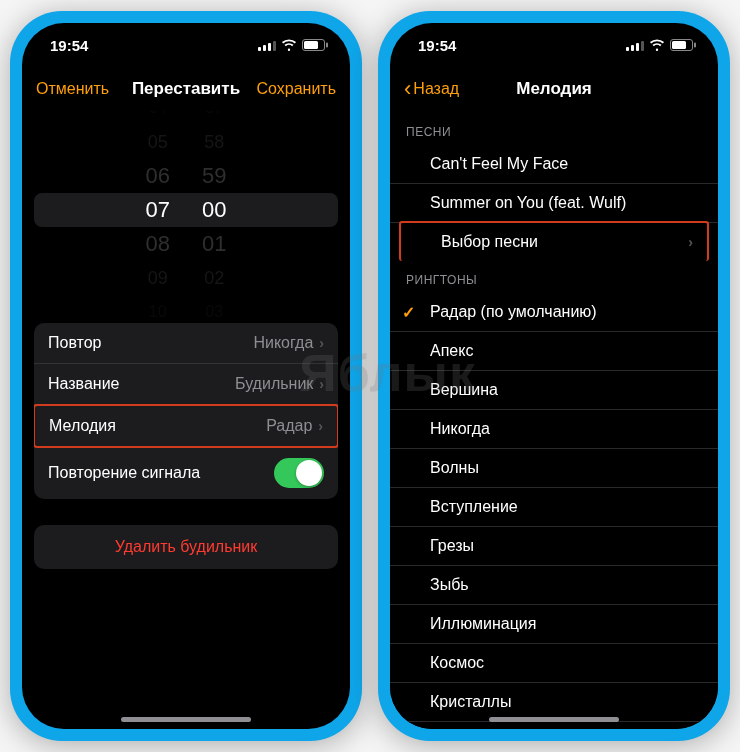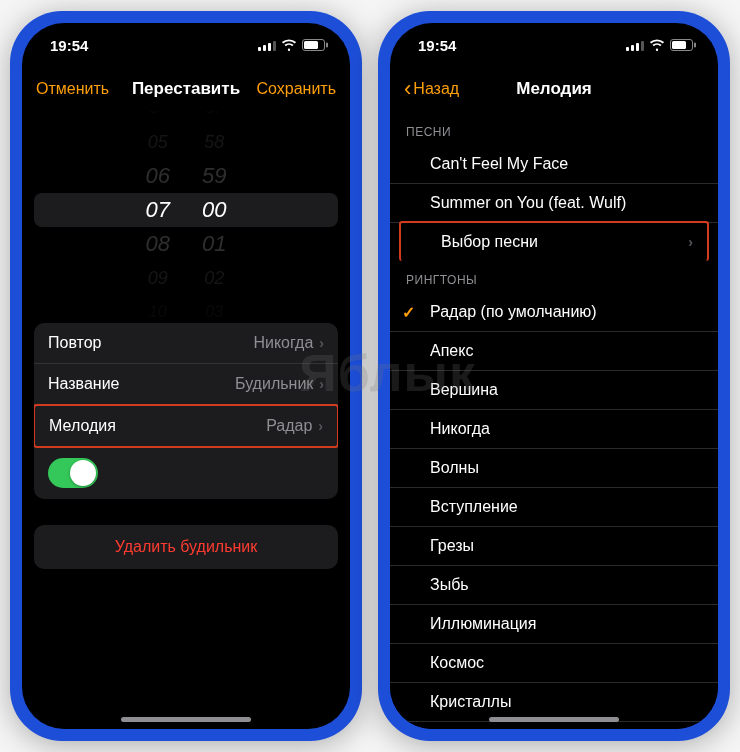--- a/index.html
+++ b/index.html
@@ -1,30 +1,30 @@
 <!DOCTYPE html>
 <html><head>
 <meta charset="utf-8">
 <style>
   * { box-sizing: border-box; margin: 0; padding: 0; font-family: -apple-system, "SF Pro Text", "Helvetica Neue", Arial, sans-serif; }
   body { background: #f5f5f5; width: 740px; height: 752px; display: flex; justify-content: center; align-items: center; gap: 16px; position: relative; }
-  .phone { width: 352px; height: 730px; background: #1d4ed8; border-radius: 52px; padding: 12px; box-shadow: 0 4px 30px rgba(0,0,0,0.3); position: relative; }
+  .phone { width: 352px; height: 730px; background: #0ea5e9; border-radius: 52px; padding: 12px; box-shadow: 0 4px 30px rgba(0,0,0,0.3); position: relative; }
   .screen { width: 100%; height: 100%; background: #000; border-radius: 42px; overflow: hidden; position: relative; display: flex; flex-direction: column; }
   .notch { position: absolute; top: 0; left: 50%; transform: translateX(-50%); width: 160px; height: 26px; background: #000; border-radius: 0 0 18px 18px; z-index: 10; }
   .status-bar { height: 44px; display: flex; justify-content: space-between; align-items: center; padding: 0 22px 0 28px; color: #fff; font-size: 15px; font-weight: 600; z-index: 5; position: relative; }
   .status-left { display: flex; align-items: center; }
   .status-right { display: flex; align-items: center; gap: 5px; }
   .signal, .wifi, .battery { display: inline-flex; align-items: center; }
   .nav-bar { height: 44px; display: flex; align-items: center; justify-content: space-between; padding: 0 14px; position: relative; }
   .nav-left, .nav-right { color: #ff9f0a; font-size: 16px; z-index: 2; display: flex; align-items: center; gap: 2px; }
   .nav-center { position: absolute; left: 0; right: 0; text-align: center; color: #fff; font-size: 17px; font-weight: 600; }
   .content { flex: 1; overflow: hidden; padding: 0 12px; }
   .picker-wrap { height: 190px; position: relative; display: flex; justify-content: center; align-items: center; margin-top: 4px; }
   .picker-sel { position: absolute; top: 50%; transform: translateY(-50%); left: 0; right: 0; height: 34px; background: #1c1c1e; border-radius: 8px; }
-  .picker-cols { display: flex; gap: 32px; z-index: 2; position: relative; font-style: italic; }
+  .picker-cols { display: flex; gap: 32px; z-index: 2; position: relative; }
   .picker-col { display: flex; flex-direction: column; align-items: center; color: #555; font-size: 22px; font-weight: 400; text-align: center; line-height: 34px; }
   .picker-col .sel { color: #fff; }
   .picker-col .fade { opacity: 0.25; font-size: 18px; }
   .picker-col .fade2 { opacity: 0.1; font-size: 16px; }
   .settings-group { background: #1c1c1e; border-radius: 10px; overflow: hidden; margin-top: 18px; }
   .row { display: flex; align-items: center; justify-content: space-between; padding: 11px 14px; border-bottom: 0.5px solid #333; font-size: 16px; gap: 32px; }
   .row:last-child { border-bottom: none; }
   .row-label { color: #fff; }
   .row-value { color: #8e8e93; display: flex; align-items: center; gap: 6px; font-size: 16px; }
   .chevron { color: #54545a; font-size: 14px; font-weight: 600; }
@@ -124,20 +124,21 @@
             </span>
         </div>
         <div class="row highlight">
           <span class="row-label">Мелодия</span>
           <span class="row-value">
               <span>Радар</span>
               <span class="chevron">›</span>
             </span>
         </div>
         <div class="row">
+          <span class="row-label">Повторение сигнала</span>
           <div class="toggle"></div>
         </div>
       </div>
 
       <div class="delete-btn">Удалить будильник</div>
     </div>
     <div class="home-indicator"></div>
   </div>
 </div>
 

